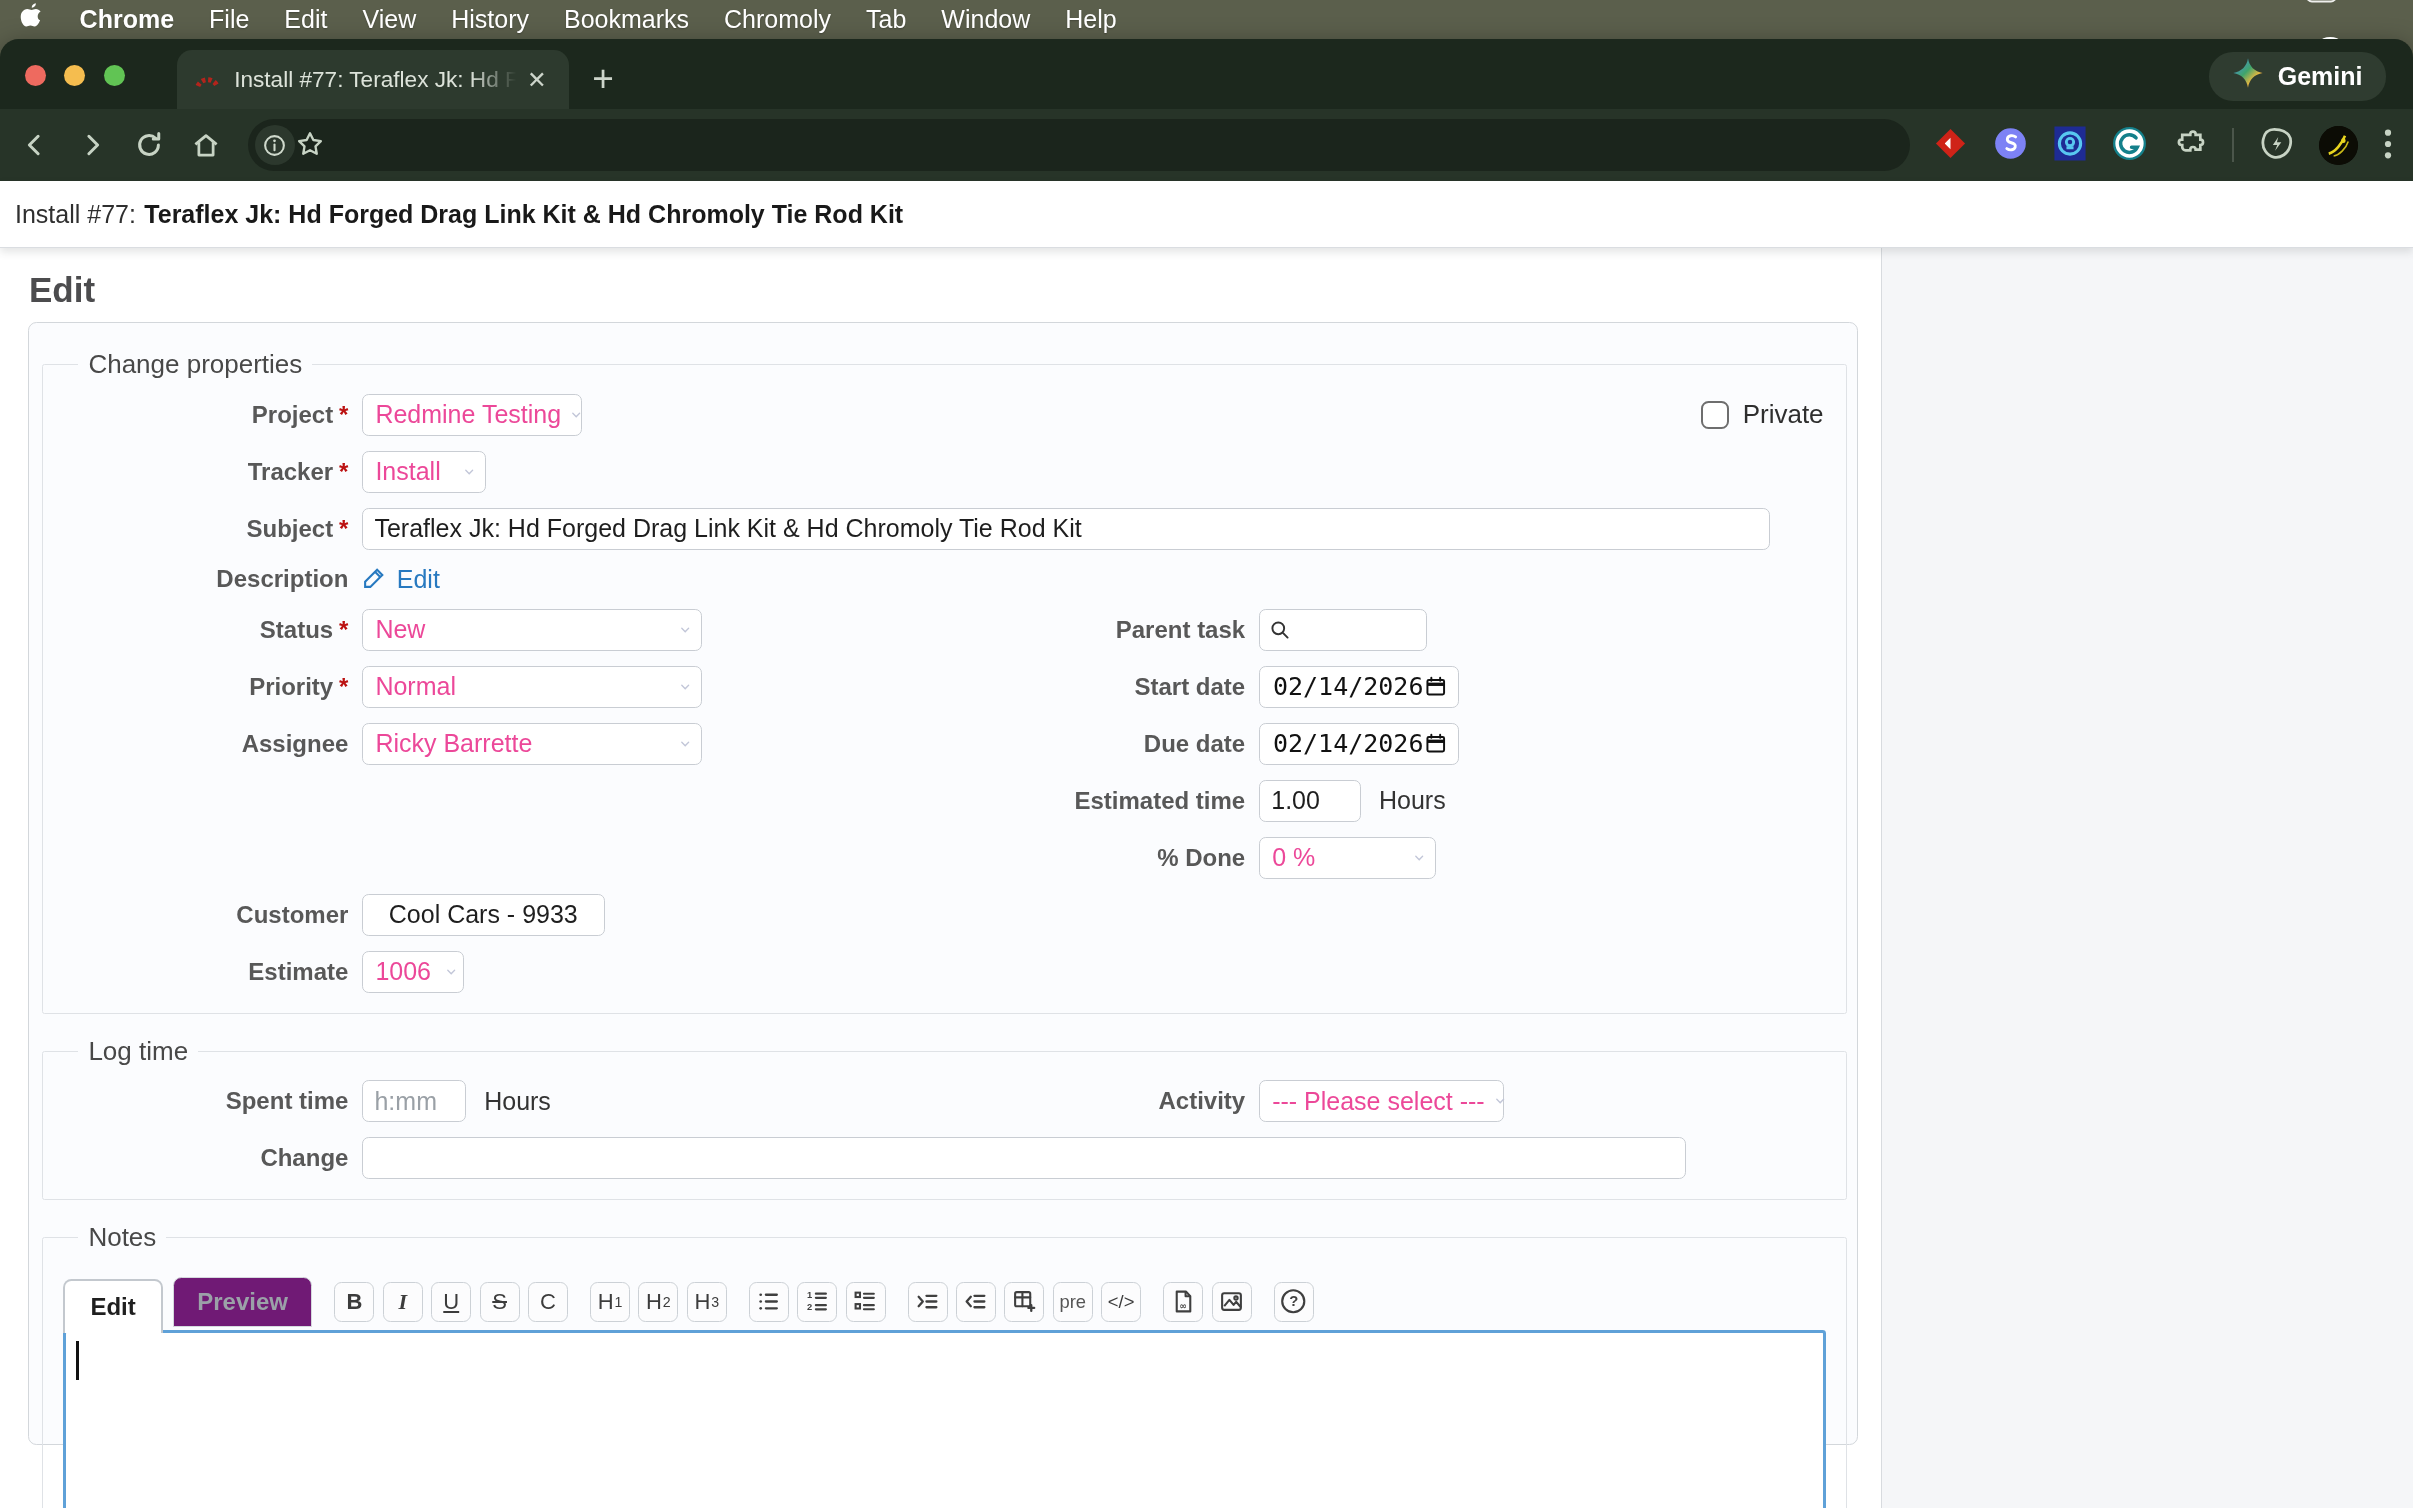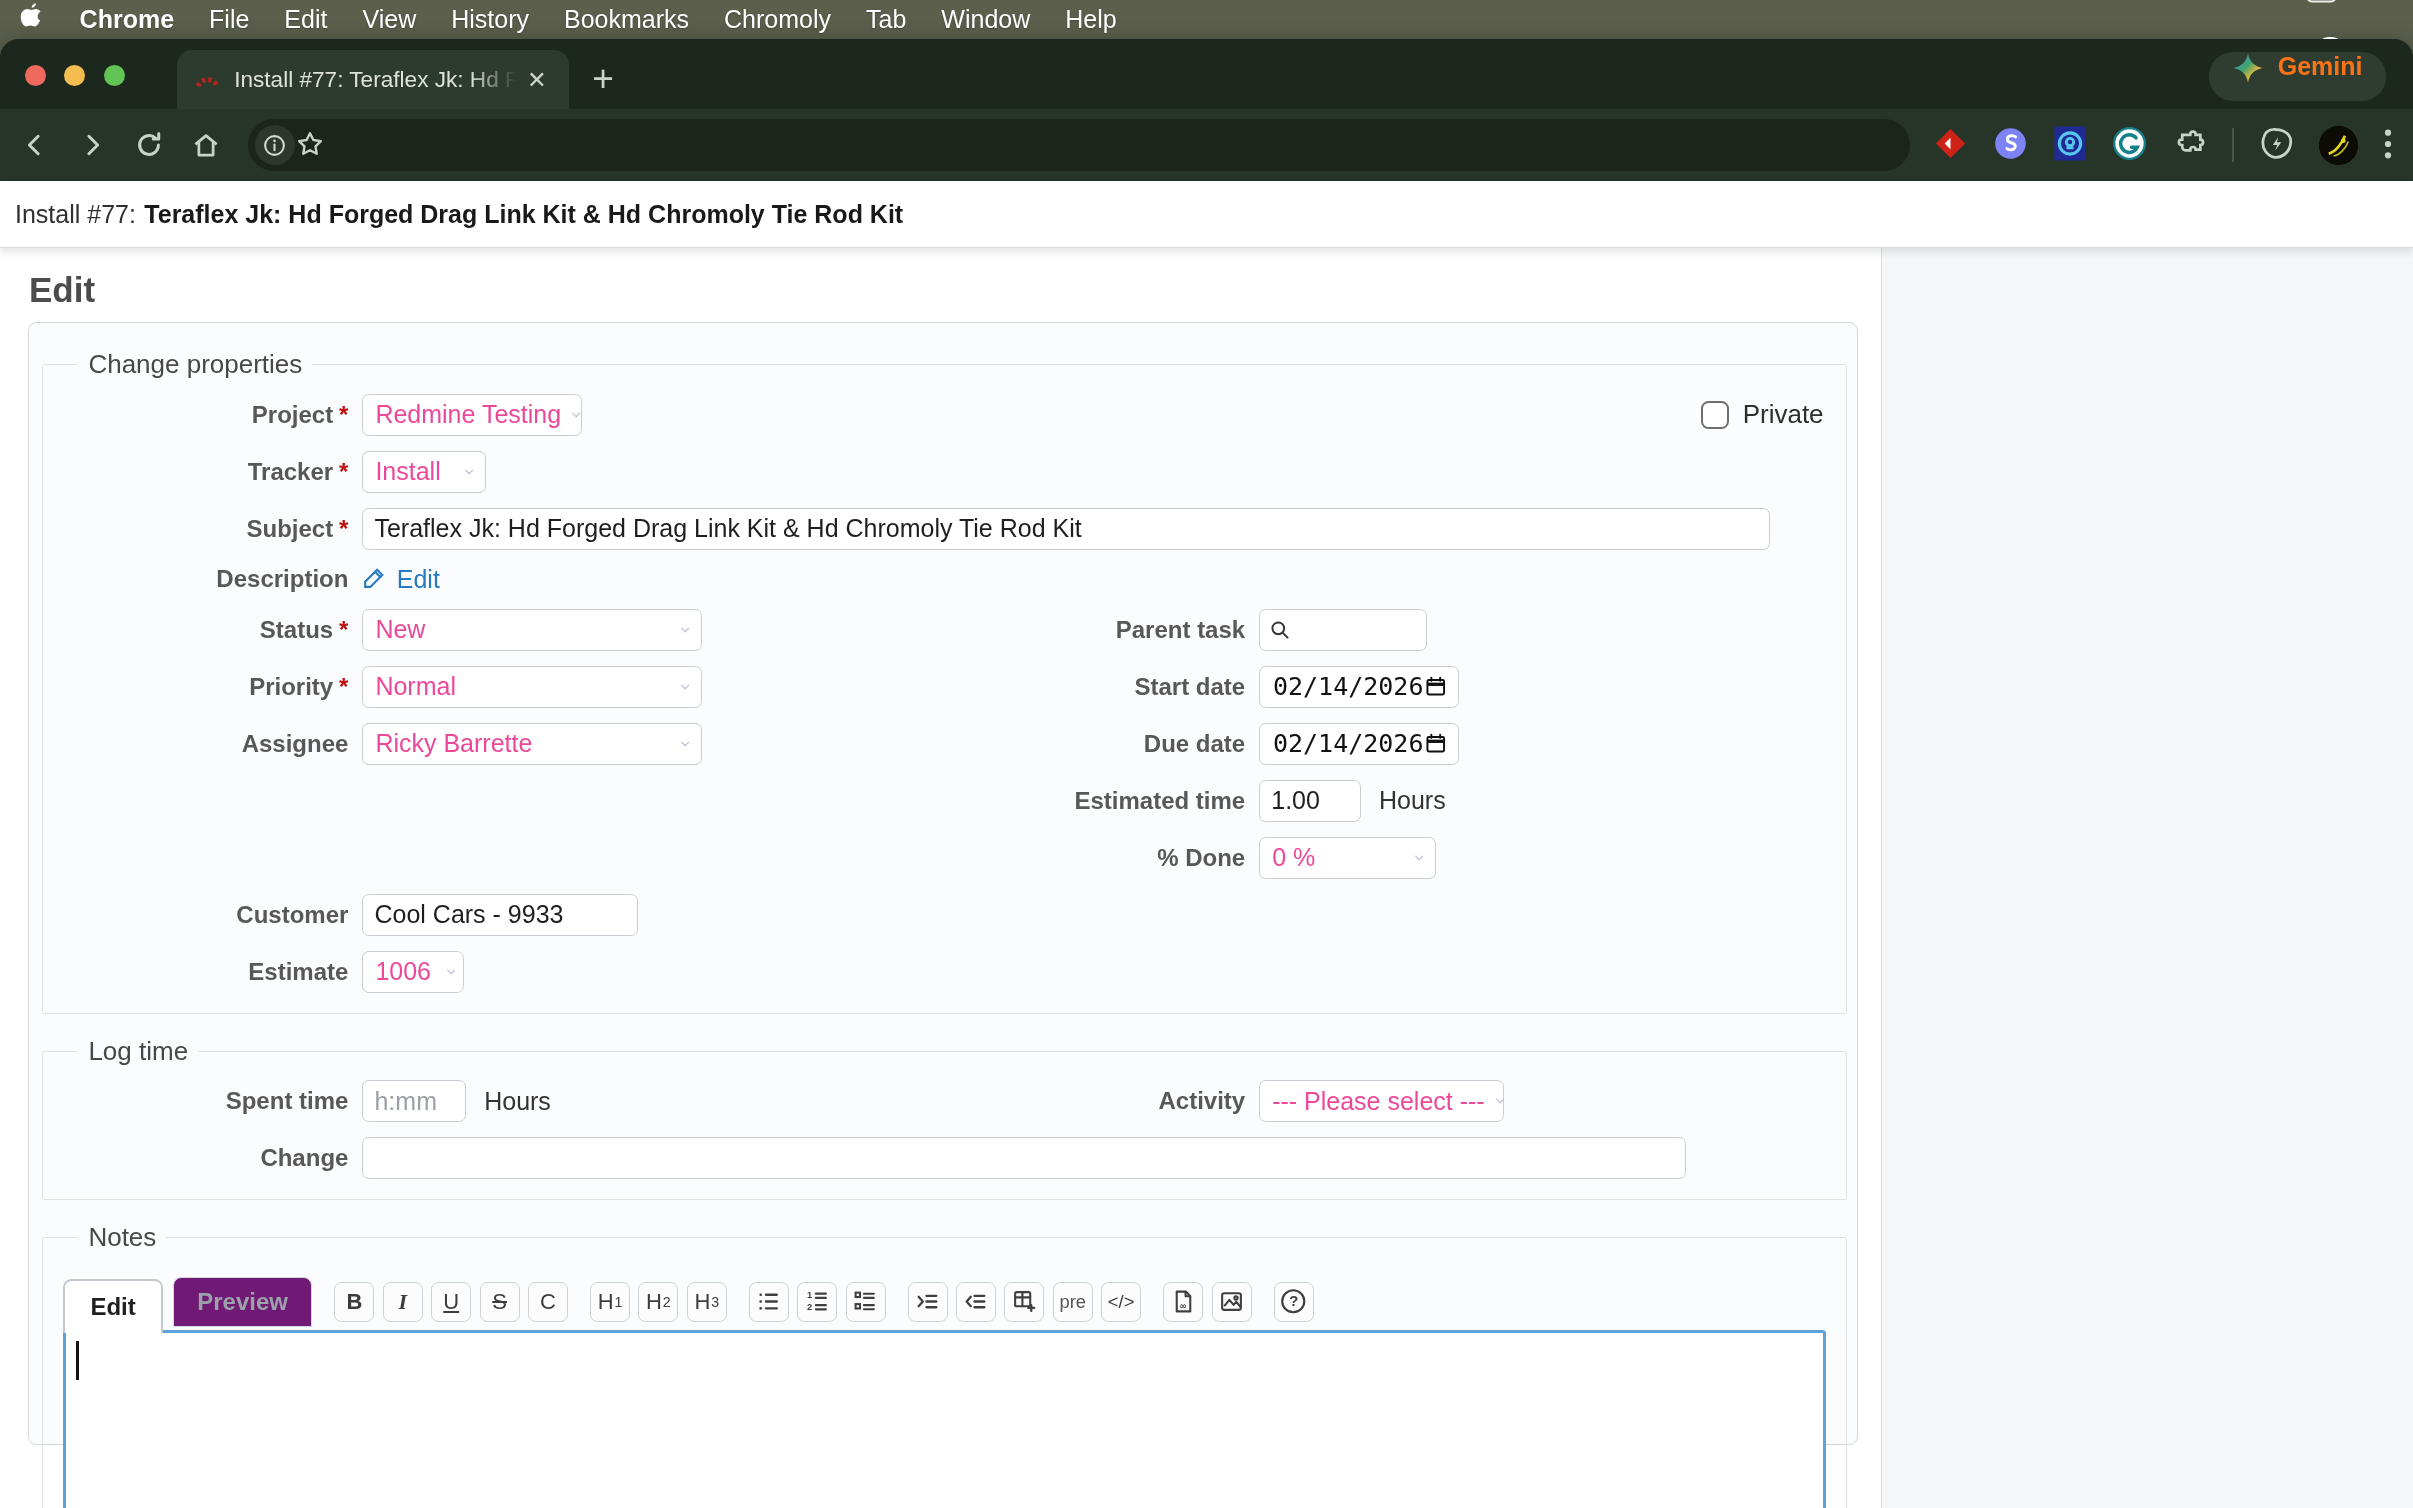--- a/index.html
+++ b/index.html
@@ -24,22 +24,22 @@
   .light { width:21px; height:21px; border-radius:50%; }
   .l-close{ background:#ee6a5f; } .l-min{ background:#f5bd4f; } .l-max{ background:#61c454; }
   .tab { width:392px; height:59px; background:#2d3a2e; border-radius:15px 15px 0 0;
     margin-left:52px; display:flex; align-items:center; padding:0 17px; }
   .tab-title { flex:1; color:#dde3da; font-size:22.6px; white-space:nowrap; overflow:hidden;
     margin-left:13.4px; -webkit-mask-image:linear-gradient(90deg,#000 82%,transparent 98%);
     mask-image:linear-gradient(90deg,#000 82%,transparent 98%); }
   .tab-close { color:#cdd5cb; font-size:23.5px; padding:1.7px 5px; }
   .newtab { color:#cdd5cb; font-size:37px; font-weight:300; margin:0 0 11.7px 23.5px; line-height:1; }
   .gemini { margin-left:auto; margin-right:27px; margin-bottom:8.4px; height:49px; background:#2f3c30;
-    border-radius:24px; display:flex; align-items:flex-start; gap:13.4px; padding:0 23.5px;
-    color:#f97316; font-size:25px; font-weight:700; }
+    border-radius:24px; display:flex; align-items:center; gap:13.4px; padding:0 23.5px;
+    color:#ffffff; font-size:25px; font-weight:700; }
 
   .toolbar { height:72px; background:#273428; display:flex; align-items:center; padding:0 20px; flex:none; }
   .navic { margin-right:27px; display:flex; }
   .omnibox { flex:1; height:52px; background:#1b251c; border-radius:26px; display:flex;
     align-items:center; padding:0 13.4px 0 6.7px; margin-right:23.5px; min-width:0; }
   .infocirc { width:40px; height:40px; border-radius:50%; background:#2c382d; display:flex;
     align-items:center; justify-content:center; flex:none; }
   .url { margin-left:17px; color:#e3e9e0; font-size:25px; flex:1; white-space:nowrap; overflow:hidden; }
   .exts { display:flex; align-items:center; gap:25px; }
   .vsep { width:1.7px; height:34px; background:#4b564b; }
@@ -406,21 +406,21 @@
 
             <span class="flabel gc3">% Done</span>
             <span class="sel gc4" style="width:177px">
                 <span>0 %</span>
                 <svg width="22" height="22" viewBox="0 0 24 24" fill="none" stroke="#c2c6d8" stroke-width="2.4" stroke-linecap="round">
                   <path d="M6 9l6 6 6-6"></path>
                 </svg>
               </span>
 
             <span class="flabel gc1">Customer</span>
-            <input class="ti gc2" style="width: 276px;" value="Cool Cars - 9933">
+            <input class="ti gc2" style="width: 243px; text-align: center;" value="Cool Cars - 9933">
 
             <span class="flabel gc1">Estimate</span>
             <span class="sel gc2" style="width:102px; padding-right:5px;">
                 <span>1006</span>
                 <svg width="22" height="22" viewBox="0 0 24 24" fill="none" stroke="#c2c6d8" stroke-width="2.4" stroke-linecap="round">
                   <path d="M6 9l6 6 6-6"></path>
                 </svg>
               </span>
           </div>
         </fieldset>

